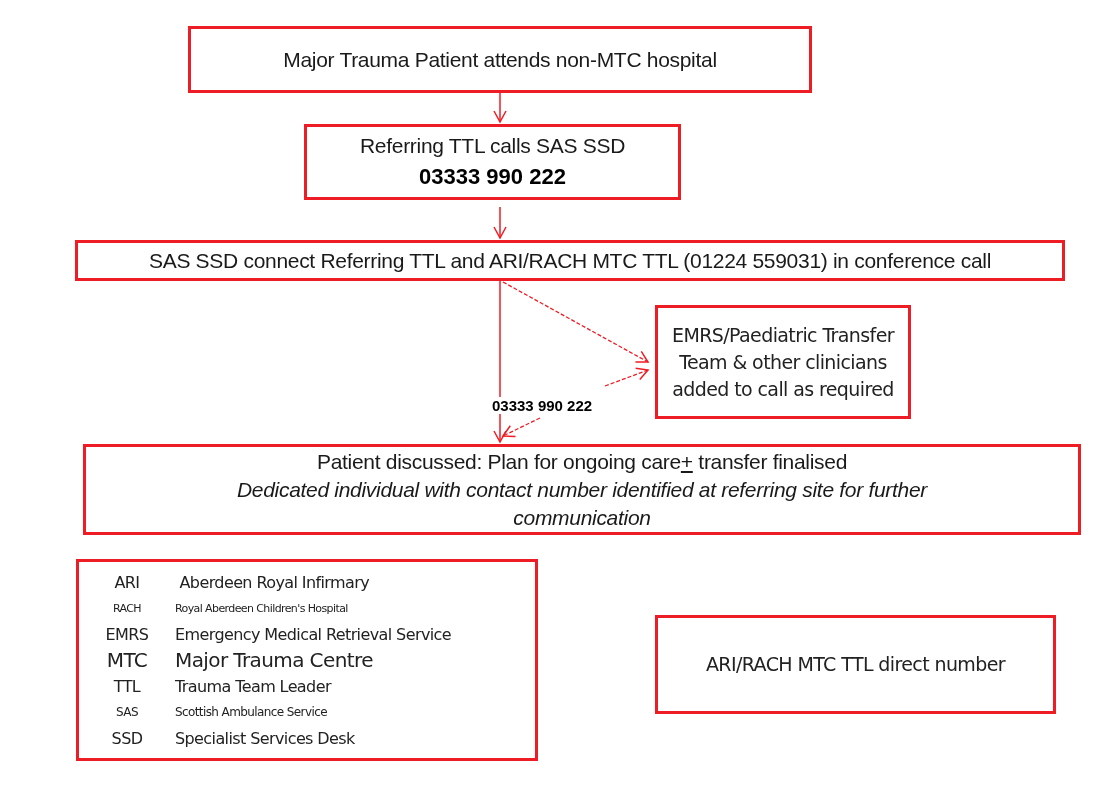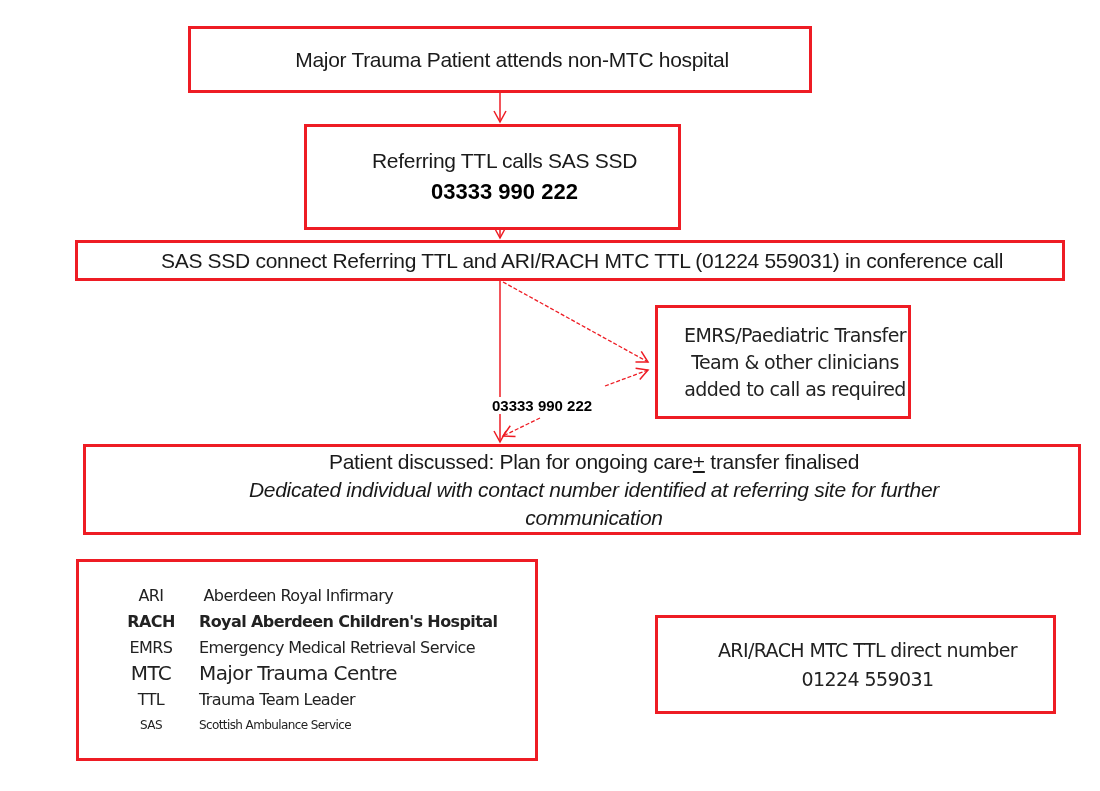--- a/index.html
+++ b/index.html
@@ -1,19 +1,19 @@
 <!DOCTYPE html>
 <html><head>
   <meta charset="utf-8">
   <style>
     html, body { margin:0; padding:0; background:#ffffff; }
     body { width:1100px; height:791px; position:relative; overflow:hidden;
            font-family:"Liberation Sans", "DejaVu Sans", sans-serif; color:#1a1a1a; }
     .box { position:absolute; border:3px solid #ee1c24; box-sizing:border-box; background:#fff;
-           display:flex; flex-direction:column; align-items:center; justify-content:center; text-align:center;padding-left:24px; }
+           display:flex; flex-direction:column; align-items:center; justify-content:center; text-align:center; }
     .t { font-family:"DejaVu Sans", "Liberation Sans", sans-serif; letter-spacing:-0.6px; color:#222; }
     .narrow { font-family:"Liberation Sans", sans-serif; font-size:21px; letter-spacing:-0.3px; }
     .phone { font-family:"Liberation Sans", sans-serif; color:#000;font-weight:bold; }
     svg.arrows { position:absolute; left:0; top:0; }
     .gloss-row { display:flex; height:26px; align-items:center; }
     .gloss-abbr { width:96px; }
     .u { text-decoration:underline; }
   </style>
 </head>
 <body>
@@ -29,21 +29,21 @@
   <line x1="500" y1="280" x2="500" y2="442" stroke="#ee1c24" stroke-width="1.5" marker-end="url(#ah)"></line>
   <line x1="503" y1="282" x2="648" y2="362" stroke="#ee1c24" stroke-width="1.3" stroke-dasharray="4,2" marker-end="url(#ah)"></line>
   <line x1="605" y1="386" x2="648" y2="370" stroke="#ee1c24" stroke-width="1.3" stroke-dasharray="4,2" marker-end="url(#ah)"></line>
   <line x1="540" y1="418" x2="503" y2="436" stroke="#ee1c24" stroke-width="1.3" stroke-dasharray="4,2" marker-end="url(#ah)"></line>
 </svg>
 
 <div class="box" style="left:188px; top:26px; width:624px; height:67px;">
   <span class="narrow">Major Trauma Patient attends non-MTC hospital</span>
 </div>
 
-<div class="box" style="left:304px; top:124px; width:377px; height:106px;">
+<div class="box" style="left:304px; top:124px; width:377px; height:76px;">
   <span class="narrow" style="margin-bottom:6px;">Referring TTL calls SAS SSD</span>
   <span class="phone" style="font-size:22px;">03333 990 222</span>
 </div>
 
 <div class="box" style="left:75px; top:240px; width:990px; height:41px;">
   <span class="narrow">SAS SSD connect Referring TTL and ARI/RACH MTC TTL (01224 559031) in conference call</span>
 </div>
 
 <div class="box" style="left:655px; top:305px; width:256px; height:114px;">
   <span class="t" style="font-size:19px; line-height:27px;">EMRS/Paediatric Transfer</span>
@@ -59,38 +59,41 @@
   </div>
   <div class="narrow" style="font-style:italic; line-height:28px;text-align:center;">Dedicated individual with contact number identified at referring site for further</div>
   <div class="narrow" style="font-style:italic; line-height:28px;">communication</div>
 </div>
 
 <div class="box" style="left:76px; top:559px; width:462px; height:202px; align-items:flex-start; justify-content:center; ">
   <div class="gloss-row t" style="font-size:16px;">
     <span class="gloss-abbr">ARI</span>
     <span style="white-space:pre;"> Aberdeen Royal Infirmary</span>
   </div>
-  <div class="gloss-row t" style="font-size:16px;font-weight:bold;">
+  <div class="gloss-row t" style="font-size:11px;">
     <span class="gloss-abbr">RACH</span>
     <span>Royal Aberdeen Children's Hospital</span>
   </div>
   <div class="gloss-row t" style="font-size:16px;">
     <span class="gloss-abbr">EMRS</span>
     <span>Emergency Medical Retrieval Service</span>
   </div>
   <div class="gloss-row t" style="font-size:20px;">
     <span class="gloss-abbr">MTC</span>
     <span>Major Trauma Centre</span>
   </div>
   <div class="gloss-row t" style="font-size:16px;">
     <span class="gloss-abbr">TTL</span>
     <span>Trauma Team Leader</span>
   </div>
   <div class="gloss-row t" style="font-size:12px;">
     <span class="gloss-abbr">SAS</span>
     <span>Scottish Ambulance Service</span>
   </div>
+  <div class="gloss-row t" style="font-size:16px;">
+    <span class="gloss-abbr">SSD</span>
+    <span>Specialist Services Desk</span>
+  </div>
 </div>
 
 <div class="box" style="left:655px; top:615px; width:401px; height:99px;">
   <span class="t" style="font-size:19px; line-height:29px;">ARI/RACH MTC TTL direct number</span>
-  <span class="t" style="font-size:19px; line-height:29px;">01224 559031</span>
 </div>
 
 </body></html>

